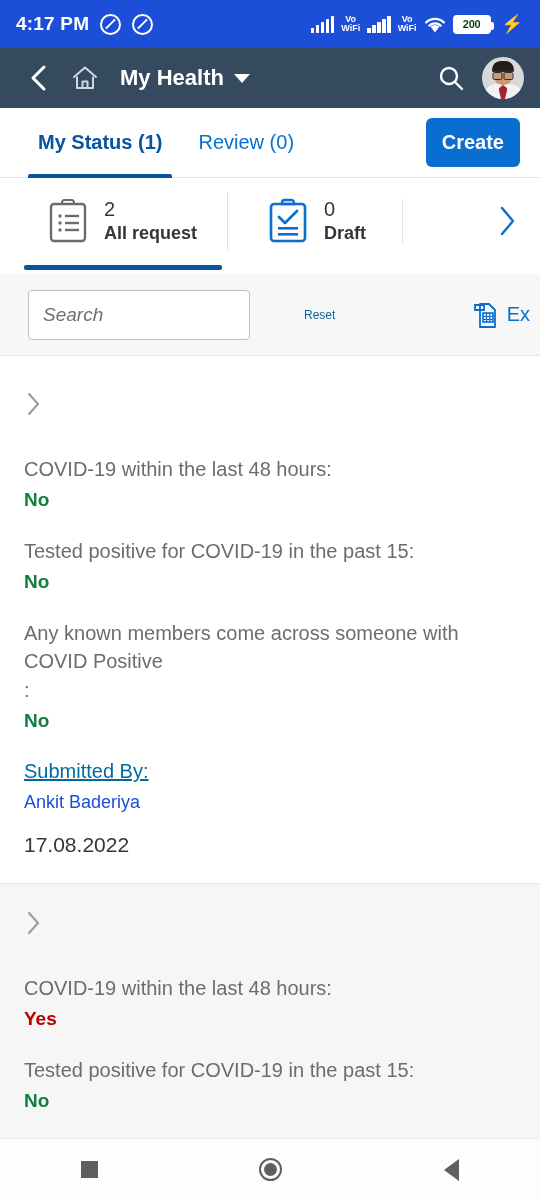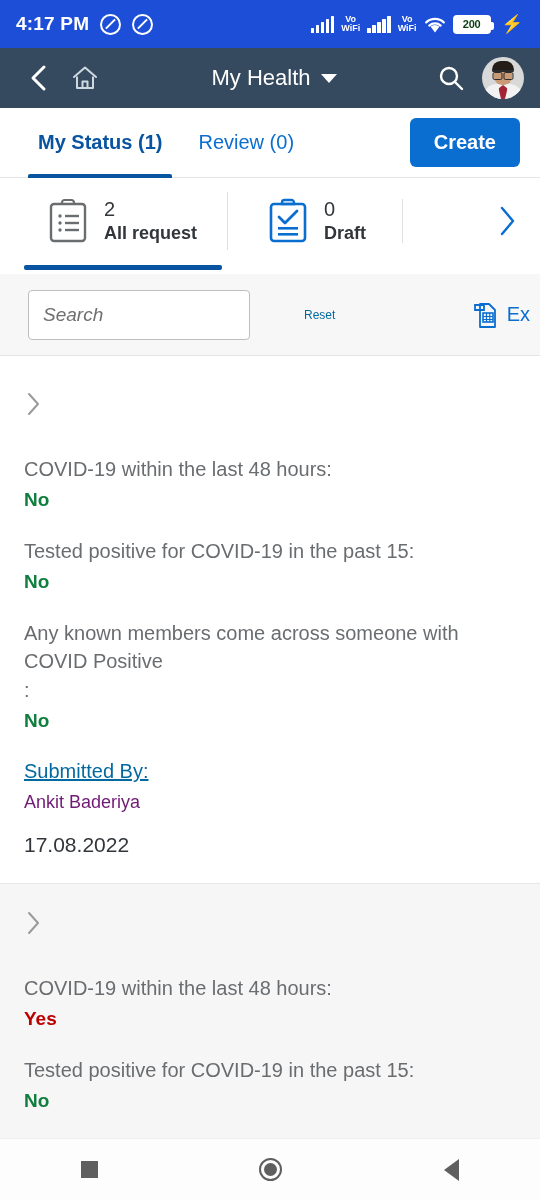--- a/index.html
+++ b/index.html
@@ -45,21 +45,21 @@
 
   
   .shellbar{
     height:60px; background:#354a5f;
     display:flex; align-items:center; padding:0 16px; gap:0;
   }
   .sh-btn{ width:46px; height:46px; display:flex; align-items:center; justify-content:center;
     color:#fff; flex:0 0 auto; }
   .sh-title{
     flex:1 1 auto; display:flex; align-items:center; gap:10px;
-    color:#fff; font-size:22px; font-weight:400; margin-left:12px;justify-content:center;
+    color:#fff; font-size:22px; font-weight:700; margin-left:12px;
   }
   .caret{ width:0;height:0;border-left:8px solid transparent;border-right:8px solid transparent;
     border-top:9px solid #fff; }
   .avatar{
     width:42px; height:42px; border-radius:50%; overflow:hidden; flex:0 0 auto;
     margin-left:8px; background:#d8d8d8; position:relative;
   }
   .av-head{ position:absolute; left:50%; top:7px; transform:translateX(-50%);
     width:19px; height:21px; border-radius:50% 50% 45% 45%; background:#c89a76; }
   .av-hair{ position:absolute; left:50%; top:4px; transform:translateX(-50%);
@@ -83,21 +83,21 @@
     height:70px; display:flex; align-items:center; padding:0 18px;
     font-size:20px; font-weight:700; color:#0854a0; position:relative;
   }
   .tab.inactive{ font-weight:400; color:#0a6ed1; }
   .tab.active::after{
     content:""; position:absolute; left:8px; right:8px; bottom:0; height:4px;
     background:#0854a0; border-radius:2px 2px 0 0;
   }
   .create-btn{
     margin-left:auto; background:#0a6ed1; color:#fff; border:none; border-radius:6px;
-    font-size:20px; font-weight:700; padding:13px 24px; font-family:inherit;
+    font-size:20px; font-weight:700; padding:13px 16px; font-family:inherit;
   }
 
   
   .tiles-wrap{ background:#fff; position:relative; height:96px; }
   .tiles{ display:flex; align-items:center; height:86px; padding:0 8px; }
   .tile{ display:flex; align-items:center; gap:16px; padding:0 30px 0 40px; height:58px; }
   .tile + .tile{ border-left:1px solid #e0e0e0; }
   .tile-txt .num{ font-size:20px; color:#32363a; line-height:1.25; }
   .tile-txt .lbl{ font-size:18px; font-weight:700; color:#32363a; line-height:1.3; }
   .tile-div{ width:1px; height:44px; background:#e0e0e0; margin-left:6px; }
@@ -128,21 +128,21 @@
   .list{ background:#fff; }
   .card{ padding:22px 24px 24px; }
   .card.alt{ background:#f6f6f6; border-top:1px solid #e8e8e8; }
   .card-chev{ color:#9a9a9a; height:34px; display:flex; align-items:center; }
   .q{ font-size:20px; color:#6a6d70; line-height:1.42; margin-top:22px; }
   .q.tight{ margin-top:0; }
   .a{ font-size:19px; font-weight:700; line-height:1.5; margin-top:3px; }
   .a.yes{ color:#bb0000; }
   .a.no{ color:#107e3e; }
   .sub-label{ font-size:20px; color:#0369a1; margin-top:22px; line-height:1.4;text-decoration:underline; }
-  .sub-name{ font-size:18px; color:#701a75; margin-top:5px; line-height:1.4; }
+  .sub-name{ font-size:18px; color:#1d4ed8; margin-top:5px; line-height:1.4; }
   .sub-date{ font-size:21px; color:#32363a; margin-top:14px; line-height:1.4; }
 
   .clip{ position:absolute; left:0; right:0; top:365px; bottom:62px; overflow:hidden; }
 
   
   .navbar{
     position:absolute; left:0; right:0; bottom:0; height:62px; background:#fdfdfd;
     display:flex; align-items:center; justify-content:space-around;
     border-top:1px solid #efefef;
   }

